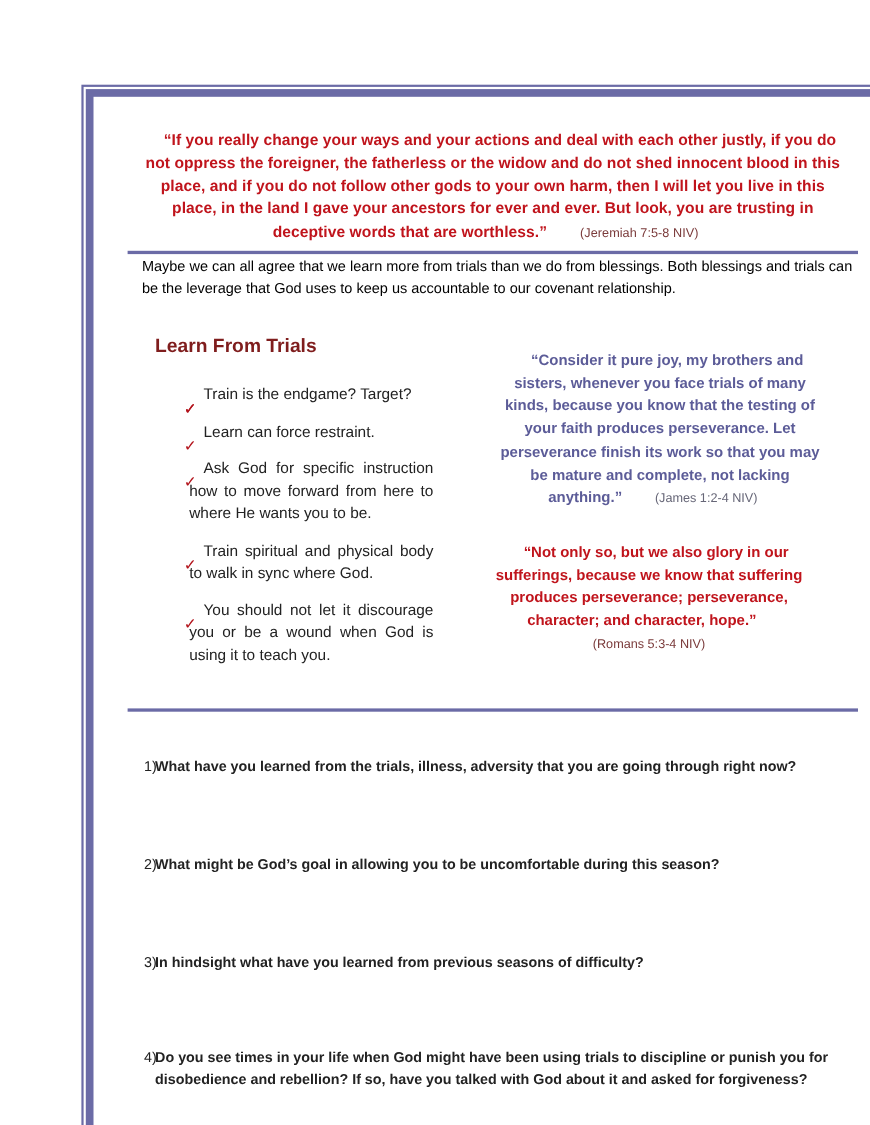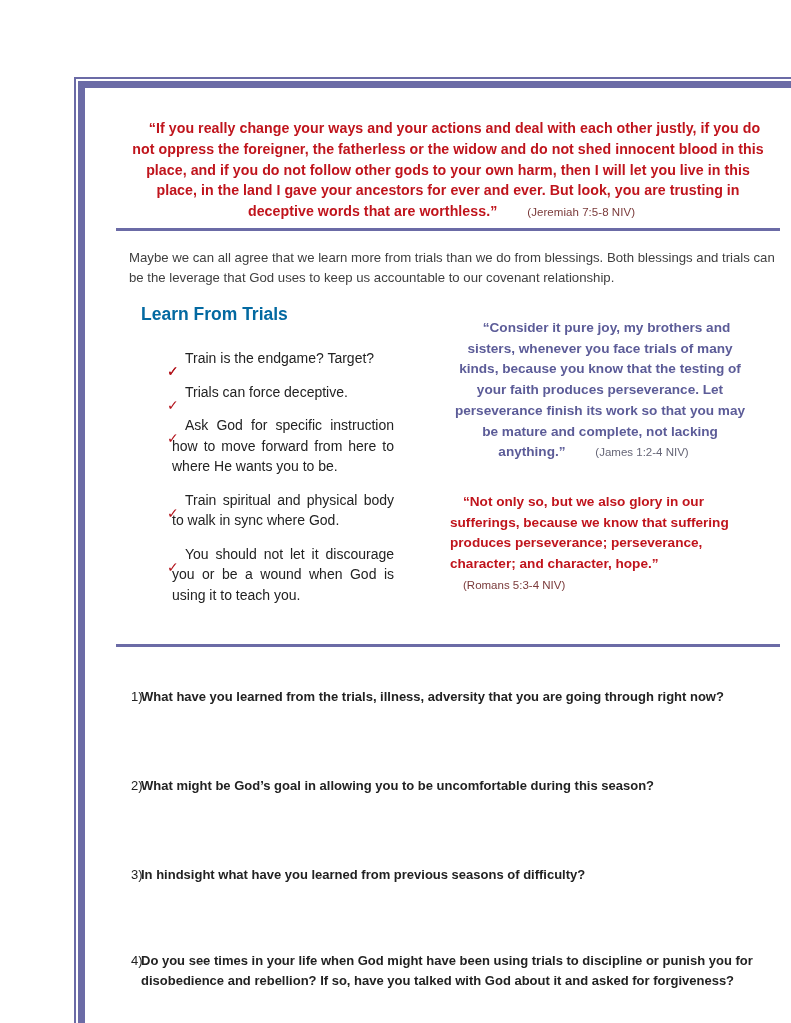--- a/index.html
+++ b/index.html
@@ -28,47 +28,47 @@
   .gray-ref { font-weight: normal; font-size: 11.5px; color: #7a3a3a; }
   .gray-ref-blue { font-weight: normal; font-size: 11.5px; color: #666677; }
 
   .top-quote {
     position: absolute; left: 78px; top: 66px; width: 636px;
     text-align: center; font-weight: bold; font-size: 14.2px; line-height: 20.8px;
     letter-spacing: 0.05px;
   }
 
   .intro {
-    position: absolute; left: 77px; top: 196px; width: 650px;
-    font-size: 13.2px; line-height: 20px; color: #404040;
+    position: absolute; left: 77px; top: 180px; width: 650px;
+    font-size: 13.2px; line-height: 20px; color: #000000;
   }
 
   .section-title {
     position: absolute; left: 89px; top: 252px;
-    font-size: 17.5px; font-weight: bold; color: #0369a1;
+    font-size: 17.5px; font-weight: bold; color: #7f1d1d;
   }
 
   .checklist {
     position: absolute; left: 89px; top: 283px; width: 266px; list-style: none;
   }
   .checklist li {
     position: relative; padding-left: 18px; font-size: 14px; line-height: 20.5px;
     color: #222; margin-bottom: 6px; text-align: justify;
   }
   .checklist li .tick {
     position: absolute; left: 0; top: 0; color: #b3141c; font-size: 14px;
   }
 
   .james {
     position: absolute; left: 398px; top: 266px; width: 300px;
     text-align: center; font-weight: bold; font-size: 13.6px; line-height: 20.7px;
   }
   .romans {
     position: absolute; left: 398px; top: 440px; width: 280px;
-    font-weight: bold; font-size: 13.6px; line-height: 20.7px;
+    text-align: center; font-weight: bold; font-size: 13.6px; line-height: 20.7px;
   }
 
   .question {
     position: absolute; left: 66px; width: 660px; font-size: 13px; line-height: 19.5px; color: #222;
   }
   .question .num { position: absolute; left: 0; top: 0; width: 22px; }
   .question .qtext { display: block; margin-left: 23px; font-weight: bold; }
 </style>
 </head>
 <body>
@@ -84,21 +84,21 @@
 
   <div class="hr" style="top:176px;"></div>
 
   <p class="intro">Maybe we can all agree that we learn more from trials than we do from blessings. Both blessings and trials can be the leverage that God uses to keep us accountable to our covenant relationship.</p>
 
   <h2 class="section-title">Learn From Trials</h2>
 
   <ul class="checklist">
     <li><span class="tick">✓</span></li>
     <li><span class="tick">✓</span><span>Train is the endgame? Target?</span></li>
-    <li><span class="tick">✓</span><span>Trials can force deceptive.</span></li>
+    <li><span class="tick">✓</span><span>Learn can force restraint.</span></li>
     <li><span class="tick">✓</span><span>Ask God for specific instruction how to move forward from here to where He wants you to be.</span></li>
     <li><span class="tick">✓</span><span>Train spiritual and physical body to walk in sync where God.</span></li>
     <li><span class="tick">✓</span><span>You should not let it discourage you or be a wound when God is using it to teach you.</span></li>
   </ul>
 
   <p class="james blue">
     <span>“Consider it pure joy, my brothers and sisters, whenever you face trials of many kinds, because you know that the testing of your faith produces perseverance. Let perseverance finish its work so that you may be mature and complete, not lacking anything.”</span>
     <span class="gray-ref-blue">(James 1:2-4 NIV)</span>
   </p>
 

